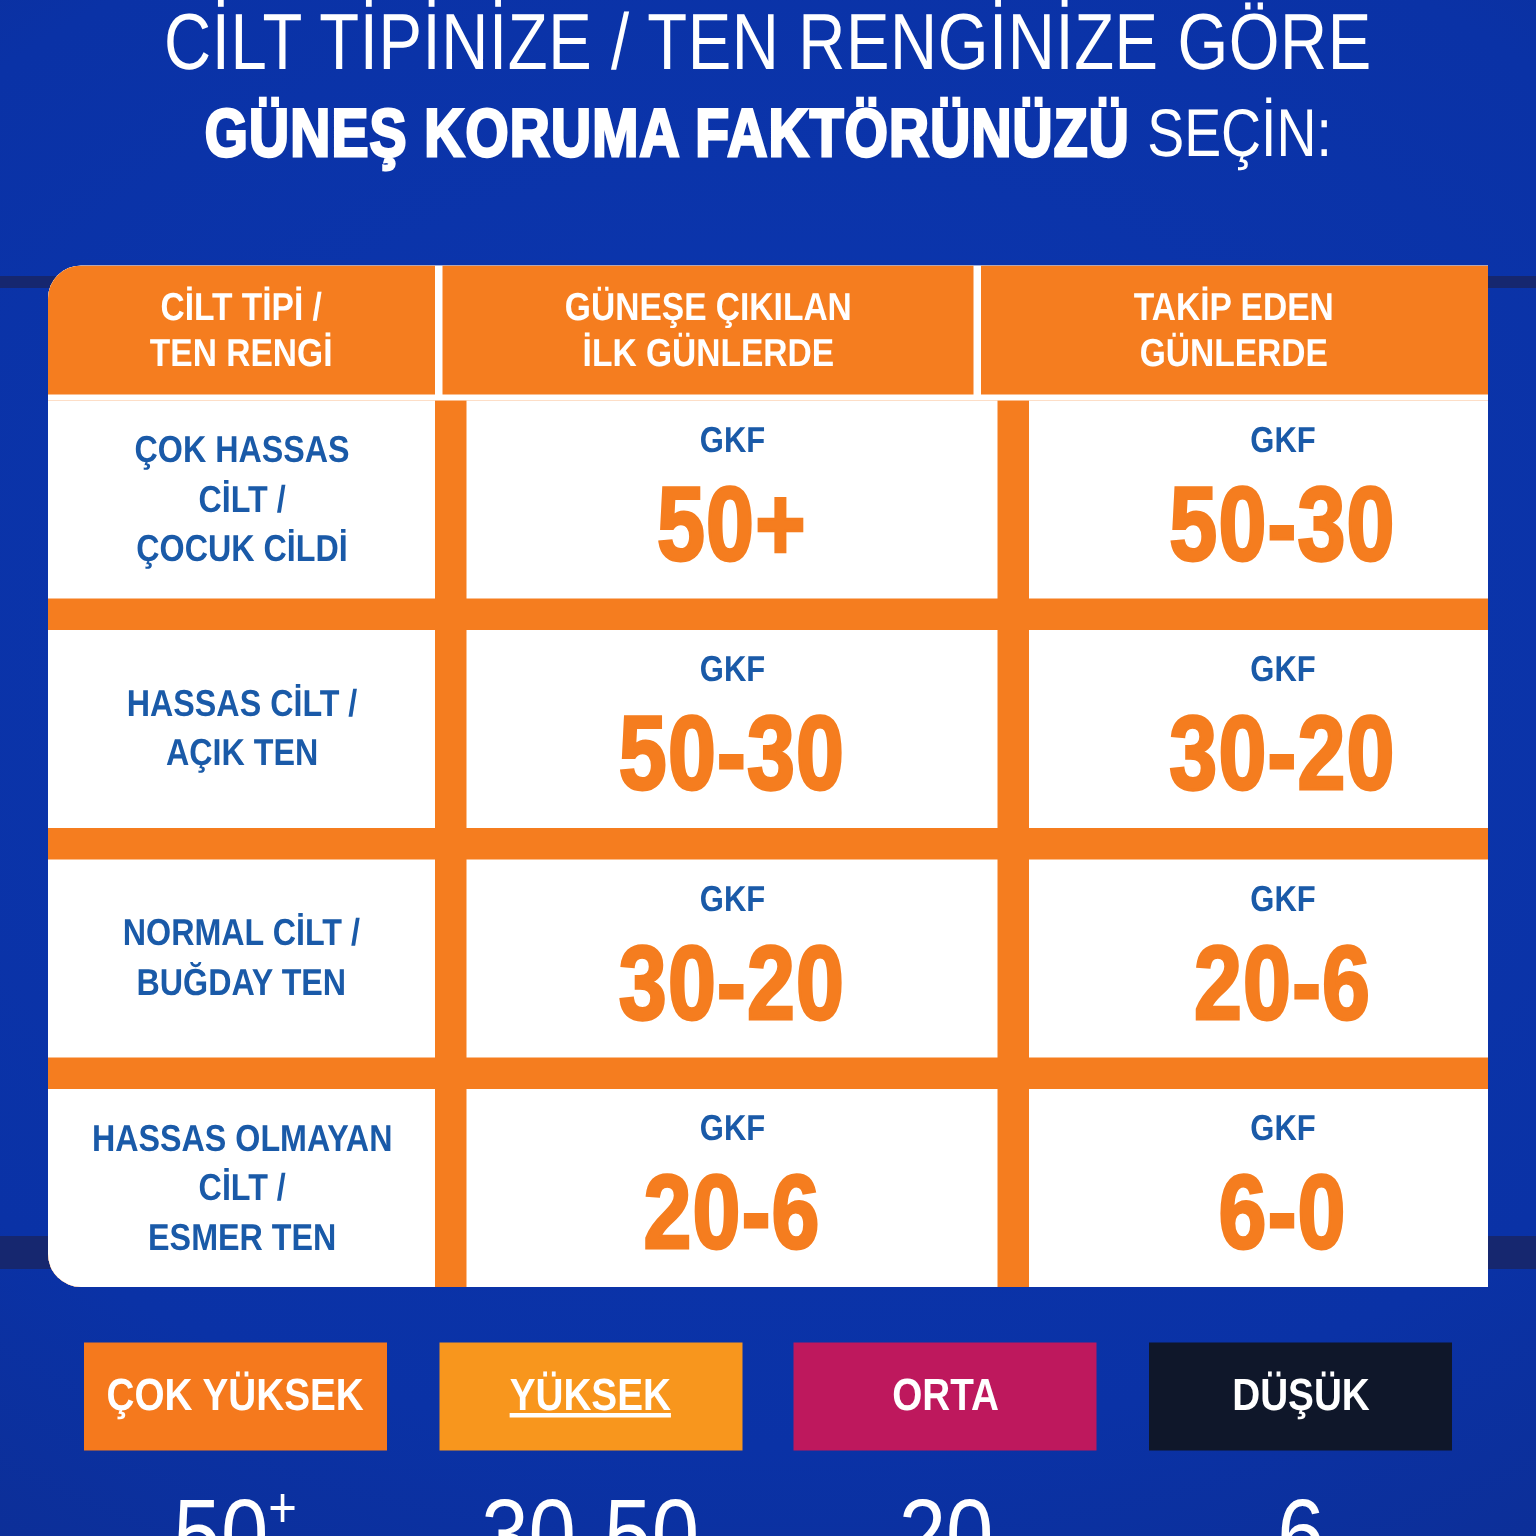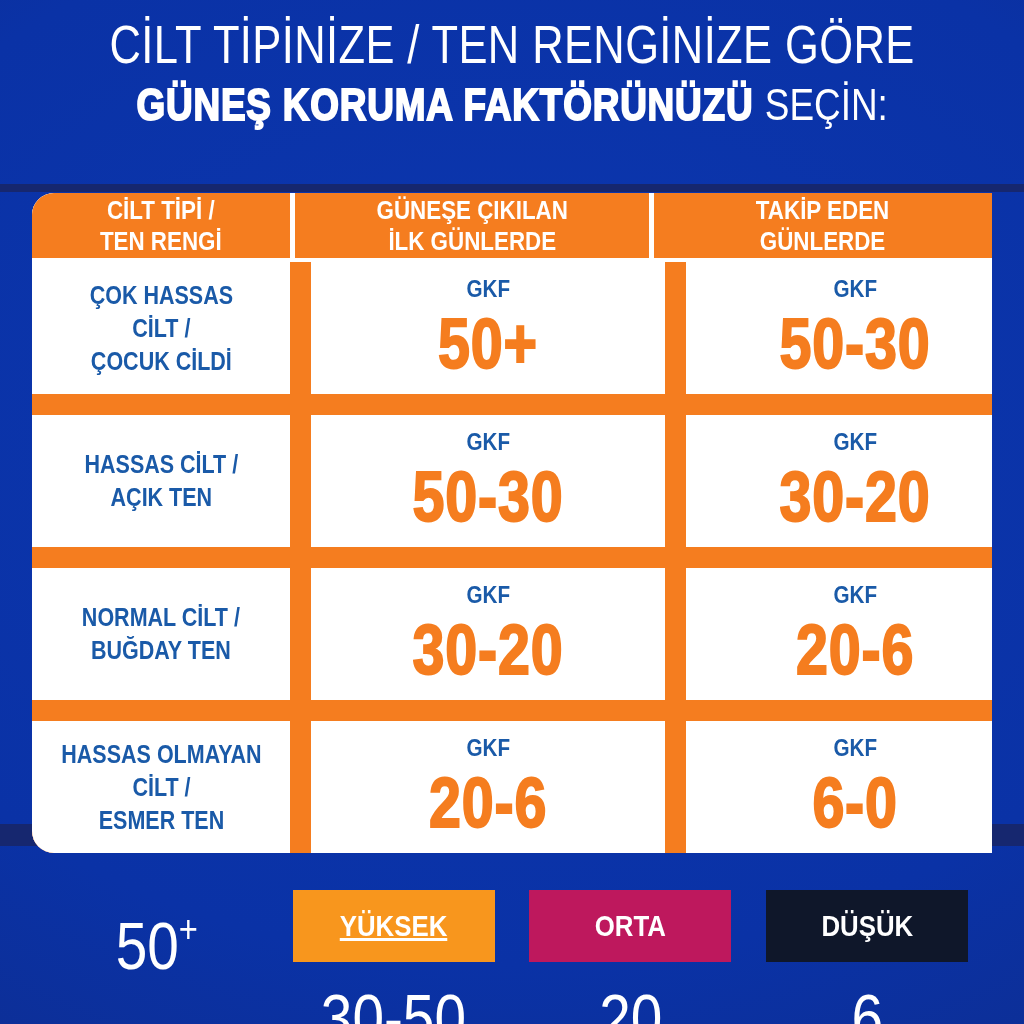--- a/index.html
+++ b/index.html
@@ -9,34 +9,34 @@
     background:radial-gradient(ellipse 130% 95% at 50% 42%, #0c37b0 0%, #0a32a6 55%, #102a82 100%);
   }
   .band{position:absolute;left:0;width:1024px;background:#16276f;z-index:0;}
   .band-top{top:184px;height:8px;}
   .band-bottom{top:824px;height:22px;}
 
   .cnd{display:inline-block;transform:scaleX(.82);transform-origin:50% 50%;white-space:nowrap;}
   .cnd2{display:inline-block;transform:scaleX(.86);transform-origin:50% 50%;}
 
   
-  .title{position:relative;z-index:1;text-align:center;padding-top:16px;color:#fff;}
+  .title{position:relative;z-index:1;text-align:center;color:#fff;}
   .t1{font-size:53px;line-height:58px;font-weight:400;letter-spacing:.5px;}
   .t2{font-size:45px;line-height:62px;font-weight:400;}
   .t2 .strong{font-weight:700;-webkit-text-stroke:2px #fff;letter-spacing:1px;}
   .t2 .rest{margin-left:14px;}
 
   
   .spf-table{
     position:relative;z-index:1;width:960px;margin:57px 0 0 32px;
     background:#fff;border-radius:22px 0 0 22px;overflow:hidden;
   }
   .thead{display:grid;grid-template-columns:258px 354px 338px;column-gap:5px;background:#fff;}
   .th{
-    background:var(--orange,#f57d1f);color:#fff;height:65px;
+    background:var(--orange,#f57d1f);color:#fff;height:86px;
     display:flex;align-items:center;justify-content:center;text-align:center;
     font-weight:700;font-size:26px;line-height:31px;
   }
   .th .cnd2{white-space:pre-line;}
   .tbody{
     display:grid;grid-template-columns:258px 354px 338px;grid-auto-rows:132px;
     gap:21px;background:var(--orange,#f57d1f);margin-top:4px;
   }
   .td{background:#fff;display:flex;flex-direction:column;align-items:center;justify-content:center;}
   .skin{
@@ -146,20 +146,23 @@
     </div>
     <div class="td">
       <span class="gkf cnd2">GKF</span>
       <span class="val cnd">6-0</span>
     </div>
   </div>
 </div>
 
 <div class="legend">
   <div class="leg">
+    <div class="badge" style="background: rgb(245, 121, 29);">
+      <span class="cnd2">ÇOK YÜKSEK</span>
+    </div>
     <div class="legval"><span class="cnd2"><span>50</span><sup>+</sup></span></div>
   </div>
   <div class="leg">
     <div class="badge" style="background: rgb(248, 150, 29); text-decoration: underline;">
       <span class="cnd2">YÜKSEK</span>
     </div>
     <div class="legval"><span class="cnd2"><span>30-50</span><sup></sup></span></div>
   </div>
   <div class="leg">
     <div class="badge" style="background: #be185d;">

